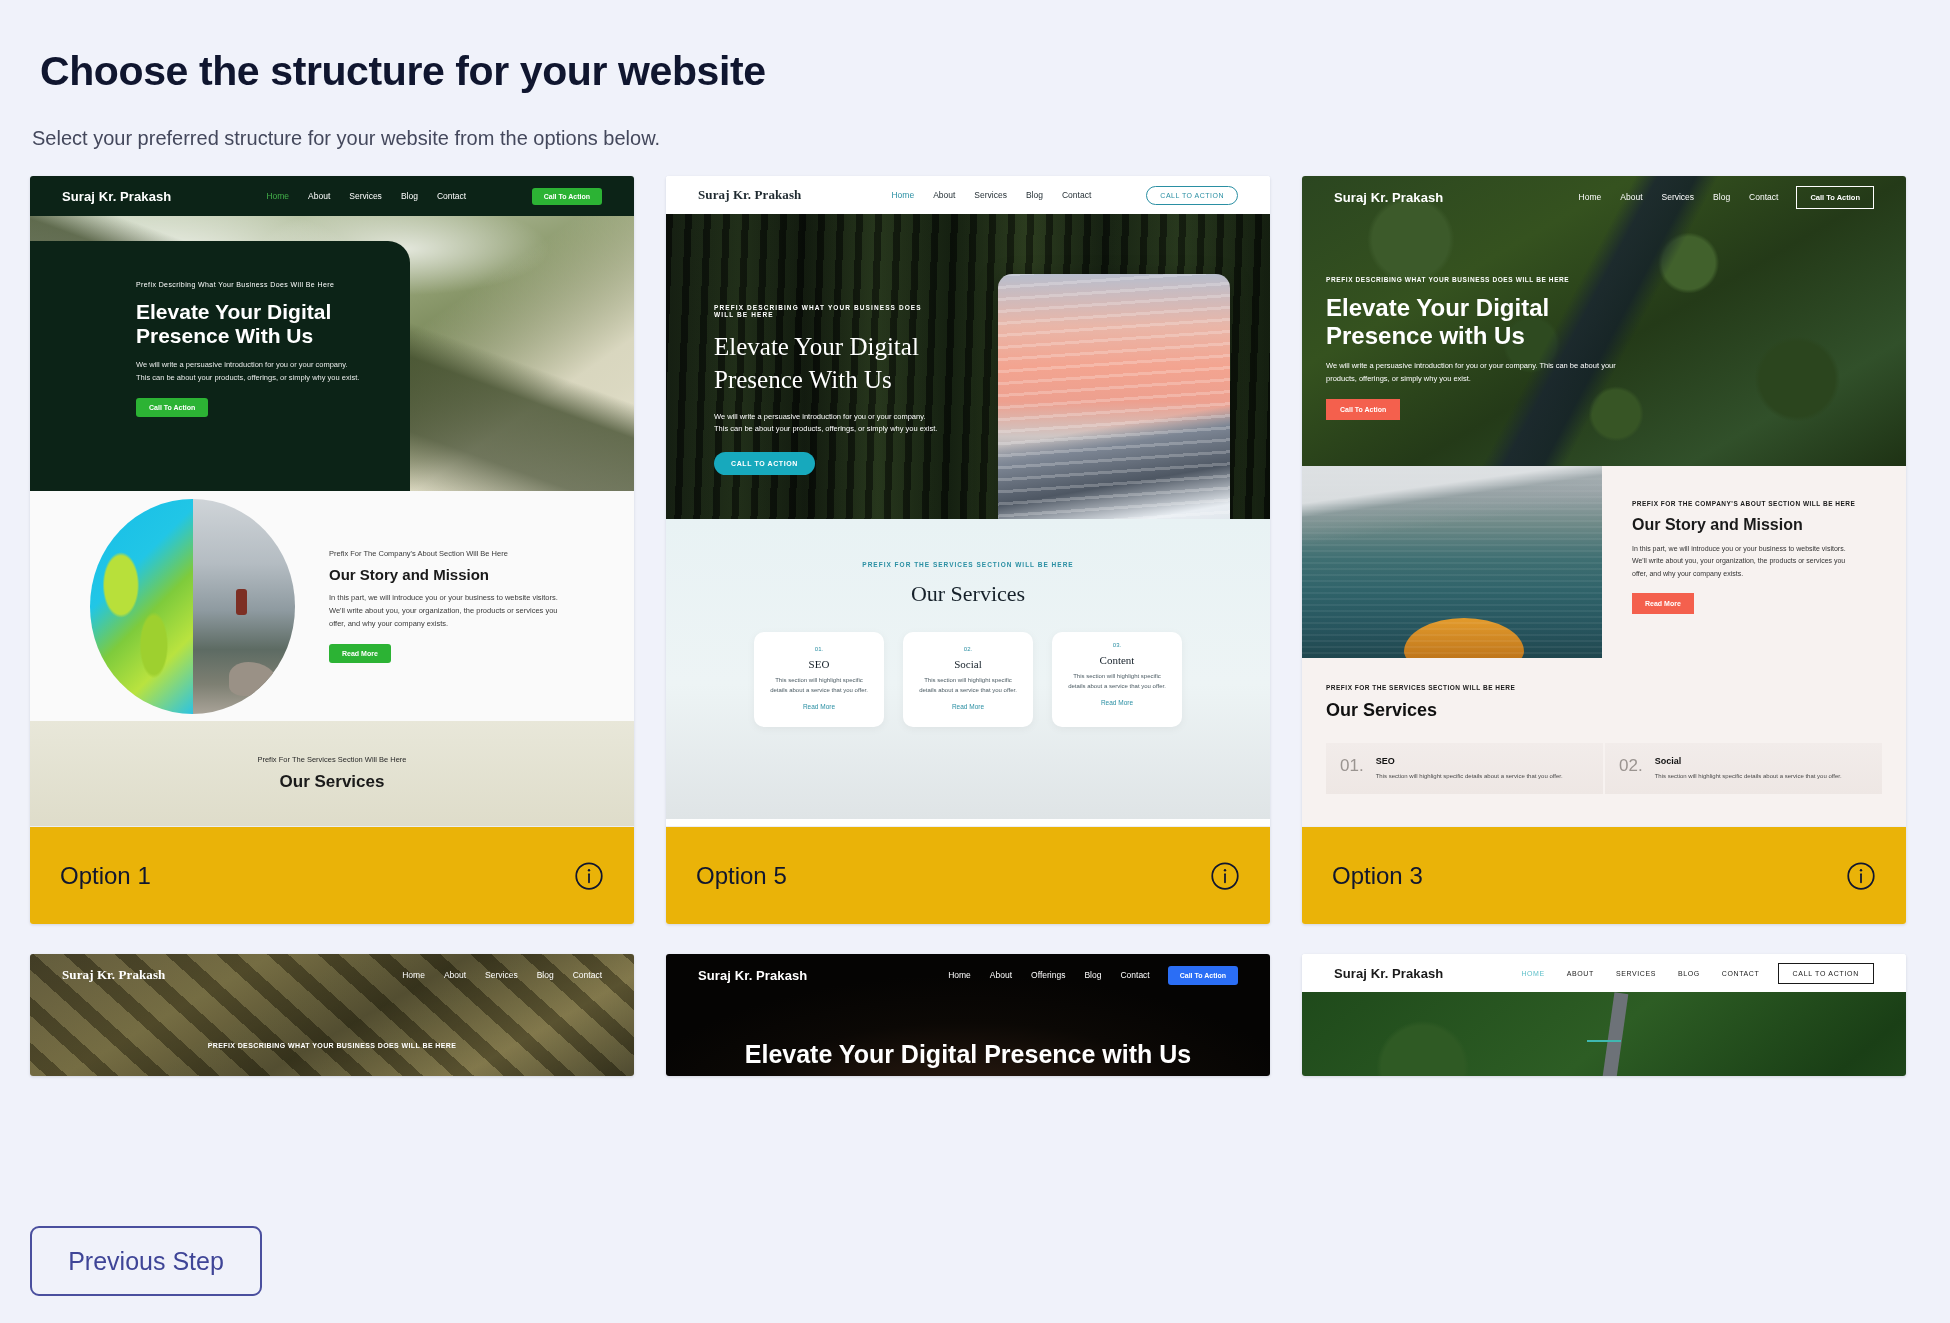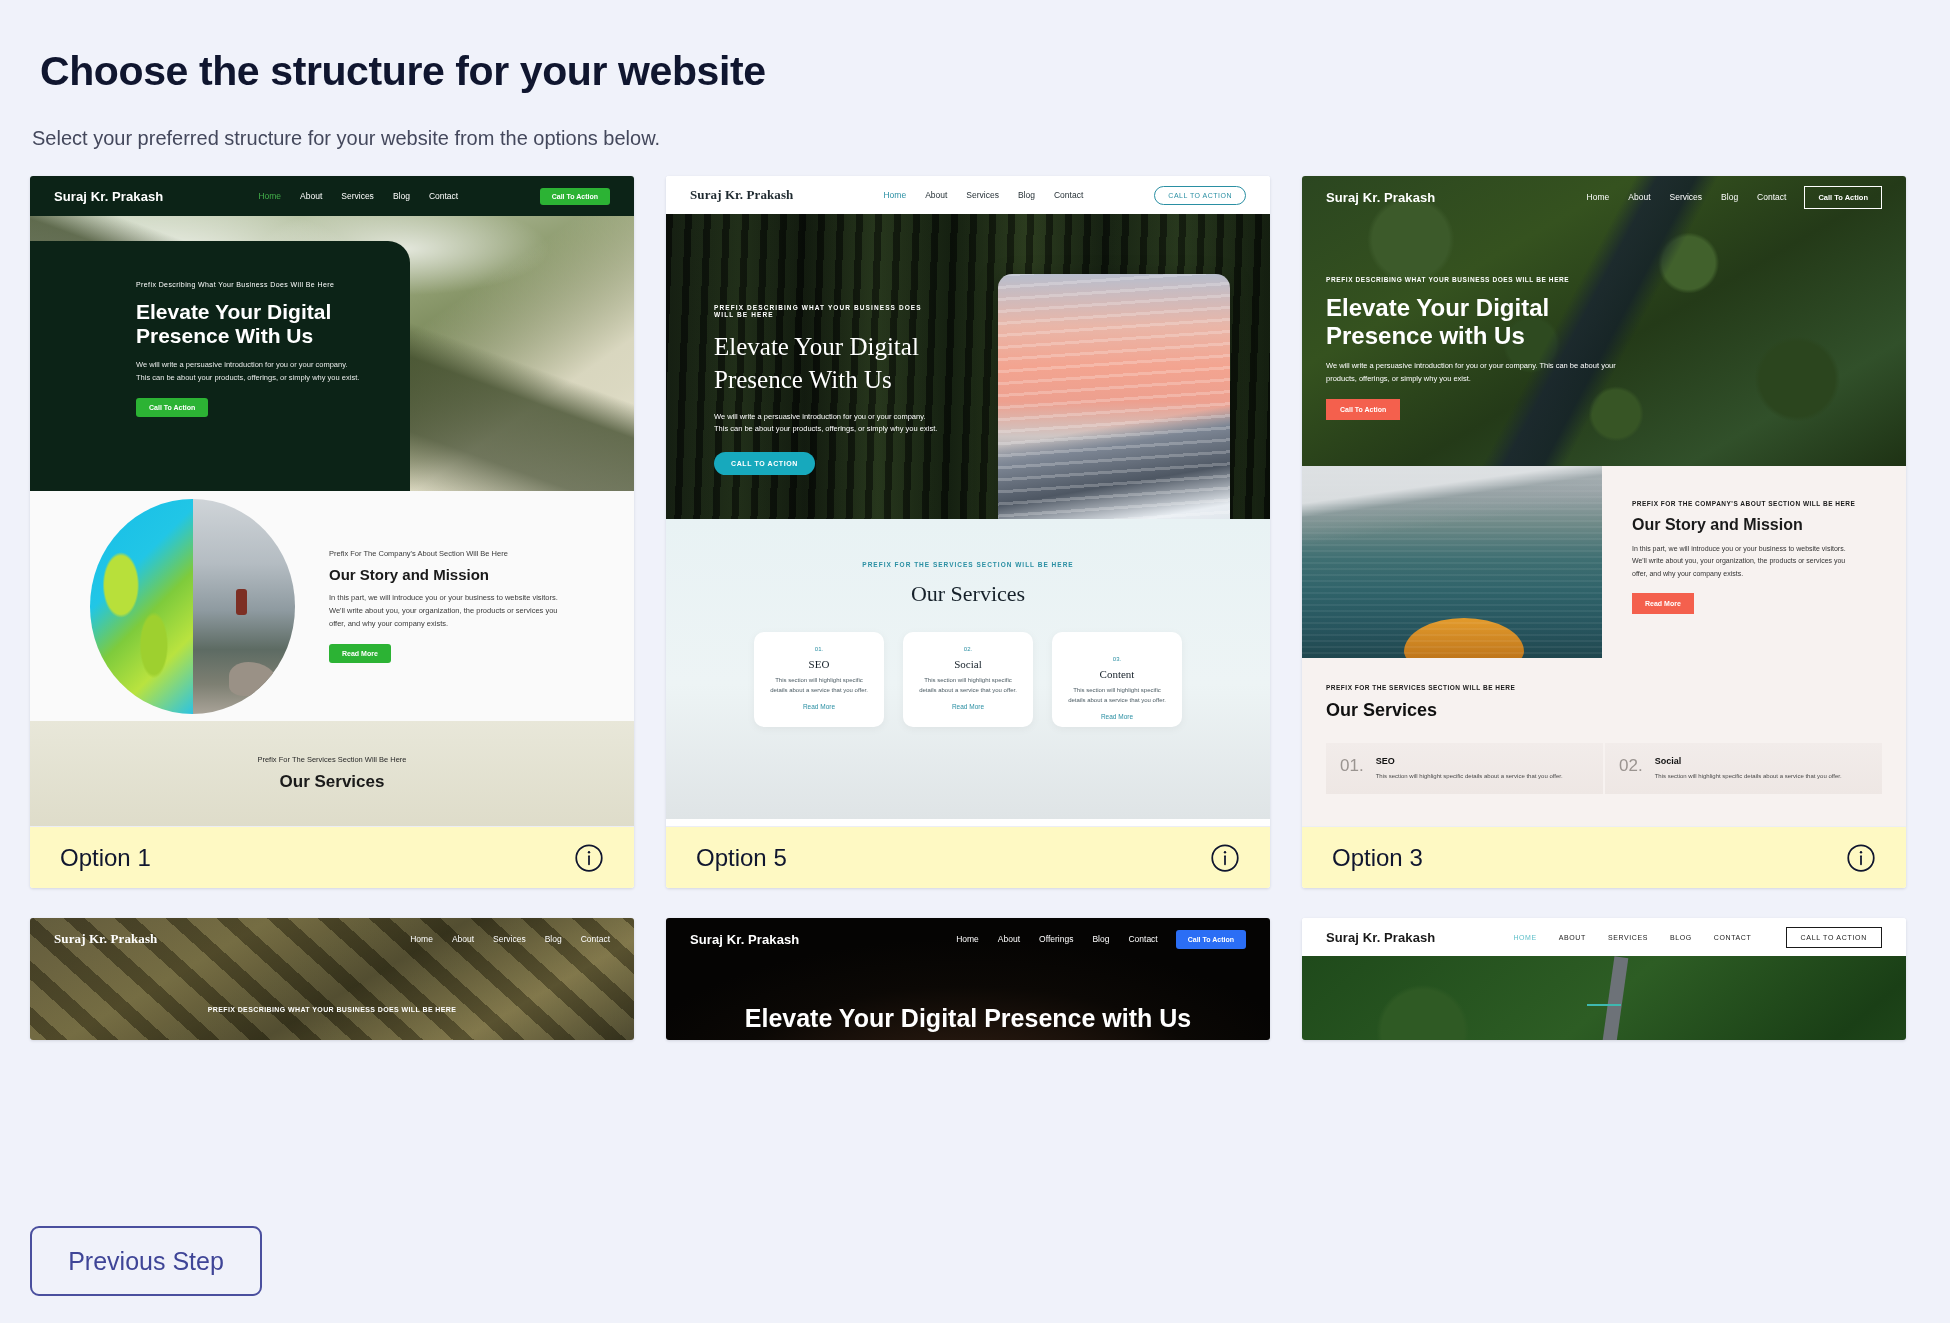--- a/index.html
+++ b/index.html
@@ -35,22 +35,22 @@
     display: grid; grid-template-columns: repeat(3, 604px);
     gap: 32px;
   }
   .card {
     background: #fff; border-radius: 3px;
     box-shadow: 0 1px 3px rgba(16,22,47,.13);
     overflow: hidden; cursor: pointer;
   }
   .preview { position: relative; width: 100%; height: 650px; overflow: hidden; background:#fff; }
   .card-footer {
-    height: 62px; display: flex; align-items: center; justify-content: space-between;
-    padding: 0 30px; background: #fef9c3; border-top: 1px solid #eceef5;
+    height: 98px; display: flex; align-items: center; justify-content: space-between;
+    padding: 0 30px; background: #eab308; border-top: 1px solid #eceef5;
   }
   .card-footer .label { font-size: 24px; color: #10162f; }
   .info-icon { width: 30px; height: 30px; flex: none; cursor: pointer; }
 
   
   .grid2 { margin-top: 30px; display: grid; grid-template-columns: repeat(3, 604px); gap: 32px; }
   .card2 {
     background: #fff; border-radius: 3px; box-shadow: 0 1px 3px rgba(16,22,47,.13);
     overflow: hidden; height: 122px; cursor: pointer;
   }
@@ -60,21 +60,21 @@
   .prev-btn {
     position: absolute; left: 30px; bottom: 27px;
     width: 232px; height: 70px; border: 2px solid #4a4f9e; border-radius: 9px;
     background: #f0f2fa; color: #3f4597; font-size: 25px;
     display: flex; align-items: center; justify-content: center; cursor: pointer;
   }
 
   
   .mini { position: absolute; inset: 0; }
   .nav {
-    height: 38px; display: flex; align-items: center; padding: 0 24px; gap: 0;
+    height: 38px; display: flex; align-items: center; padding: 0 32px; gap: 0;
   }
   .nav .brand { font-size: 13px; font-weight: 700; letter-spacing: .1px; }
   .nav .links { display: flex; gap: 19px; margin-left: auto; }
   .nav .links span { font-size: 8.5px; }
   .nav .cta {
     margin-left: 28px; font-size: 7px; padding: 5px 12px; border-radius: 3px;
     font-weight: 700; white-space: nowrap;
   }
   .hero-eyebrow { font-size: 7px; letter-spacing: .4px; }
   .hero-h1 { font-weight: 700; line-height: 1.15; }
@@ -264,21 +264,21 @@
                 <div style="font-family:'Liberation Serif',serif;font-size:11px;color:#16212a;margin-top:6px;">SEO</div>
                 <div style="font-size:6px;line-height:1.6;color:#4a5a62;margin-top:6px;">This section will highlight specific details about a service that you offer.</div>
                 <div style="font-size:6.5px;color:#2a8fa3;margin-top:8px;">Read More</div>
               </div>
               <div style="width:130px;height:95px;background:#fff;border-radius:10px;padding:14px 14px 0;box-shadow:0 2px 8px rgba(0,0,0,.05);">
                 <div style="font-size:6px;color:#2a8fa3;">02.</div>
                 <div style="font-family:'Liberation Serif',serif;font-size:11px;color:#16212a;margin-top:6px;">Social</div>
                 <div style="font-size:6px;line-height:1.6;color:#4a5a62;margin-top:6px;">This section will highlight specific details about a service that you offer.</div>
                 <div style="font-size:6.5px;color:#2a8fa3;margin-top:8px;">Read More</div>
               </div>
-              <div style="width:130px;height:95px;background:#fff;border-radius:10px;padding:24px 14px 0;box-shadow:0 2px 8px rgba(0,0,0,.05);">
+              <div style="width:130px;height:95px;background:#fff;border-radius:10px;padding:10px 14px 0;box-shadow:0 2px 8px rgba(0,0,0,.05);">
                 <div style="font-size:6px;color:#2a8fa3;">03.</div>
                 <div style="font-family:'Liberation Serif',serif;font-size:11px;color:#16212a;margin-top:6px;">Content</div>
                 <div style="font-size:6px;line-height:1.6;color:#4a5a62;margin-top:6px;">This section will highlight specific details about a service that you offer.</div>
                 <div style="font-size:6.5px;color:#2a8fa3;margin-top:8px;">Read More</div>
               </div>
             </div>
           </div>
         </div>
       </div>
       <div class="card-footer">

